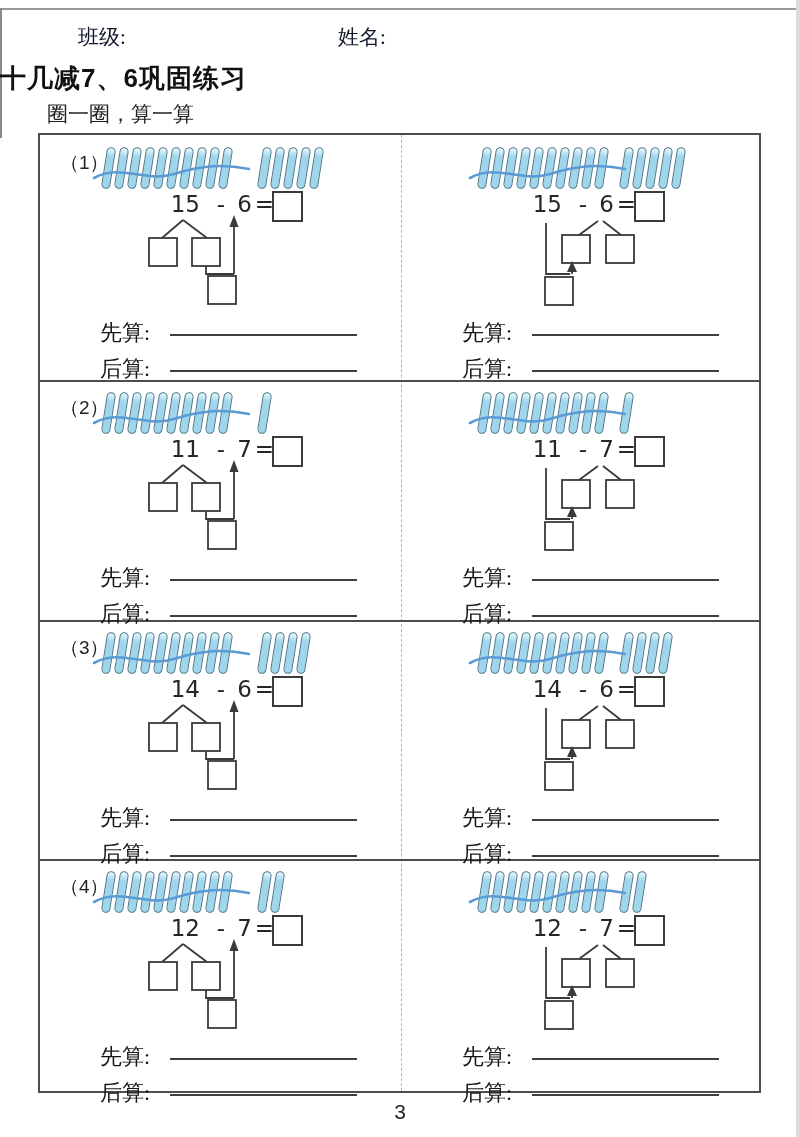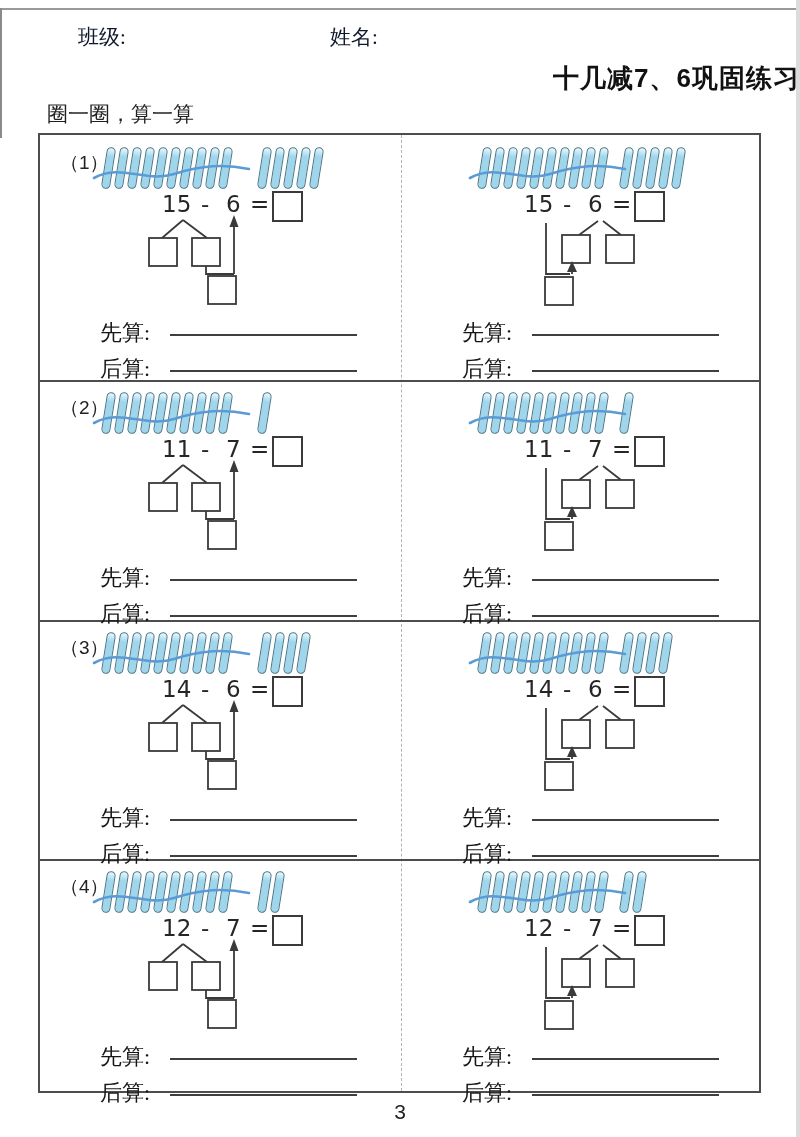--- a/index.html
+++ b/index.html
@@ -5,43 +5,43 @@
   html,body{margin:0;padding:0;background:#f2f2f2;}
   .page{position:relative;width:800px;height:1137px;background:#ffffff;overflow:hidden;
         font-family:"Liberation Sans",sans-serif;color:#2d2d2d;}
   
   .art-top{position:absolute;left:0;top:8px;width:100%;height:2px;background:#999;}
   .art-left{position:absolute;left:0;top:8px;width:2px;height:130px;background:#8a8a8a;}
   .art-right{position:absolute;right:0;top:0;width:4px;height:100%;background:#dcdcdc;}
   
   .hdr-label{position:absolute;top:23px;font-size:21px;color:#0f172a;
              font-family:"Liberation Serif",serif;}
-  .hdr-class{left:78px;} .hdr-name{left:330px;}
-  .title{position:absolute;top:61px;left:0;width:100%;text-align:right;font-size:26px;
+  .hdr-class{left:78px;} .hdr-name{left:338px;}
+  .title{position:absolute;top:61px;left:0;width:100%;text-align:left;font-size:26px;
          font-weight:bold;letter-spacing:1px;color:#111;}
   .subtitle{position:absolute;left:47px;top:100px;font-size:21px;color:#1f1f1f;
             font-family:"Liberation Serif",serif;text-align:right;}
   
   .sheet{position:absolute;left:38px;top:133px;width:723px;height:960px;
          border:2px solid #4d4d4d;box-sizing:border-box;}
   .rowsep{position:absolute;left:0;right:0;height:0;border-top:2px solid #4d4d4d;}
   .vdivider{position:absolute;left:361px;top:0;bottom:0;width:0;border-left:1px dashed #b3b3b3;}
   
   .cell{position:absolute;width:362px;box-sizing:border-box;}
   .cell.r{left:362px;}
   .pnum{position:absolute;left:20px;top:15px;font-size:19px;color:#222;}
   .bundle{position:absolute;left:64px;top:12px;display:flex;gap:4px;}
   .cell.r .bundle{left:78px;}
   .extras{position:absolute;left:220px;top:12px;display:flex;gap:4px;}
   .stick{display:inline-block;width:7px;height:40px;border:1.5px solid #4b7889;border-radius:4.5px;
          background:linear-gradient(#eaf8fd, #9fd6ec 22%);transform:rotate(9deg);flex-shrink:0;}
   .wave{position:absolute;left:-12px;top:0;width:160px;height:46px;overflow:visible;z-index:2;}
   .equation{position:absolute;left:0;top:56px;width:100%;height:32px;font-size:23px;
             font-family:"DejaVu Sans",sans-serif;color:#262626;}
-  .equation span{position:absolute;top:0;text-align:left;}
+  .equation span{position:absolute;top:0;text-align:right;}
   .eq-minuend{left:122px;width:38px;}
   .eq-minus{left:161px;width:24px;}
   .eq-sub{left:186px;width:26px;}
   .eq-eq{left:210px;width:24px;}
   .eq-box{left:232px;width:27px;height:27px;border:2px solid #3a3a3a;background:#fff;}
   .bond{position:absolute;left:0;top:0;width:362px;height:240px;}
   .bl{stroke:#3a3a3a;stroke-width:1.8;fill:none;}
   .bb{fill:#ffffff;stroke:#3a3a3a;stroke-width:1.8;}
   .ah{fill:#3a3a3a;}
   .workline{position:absolute;left:16px;width:100%;height:26px;}

